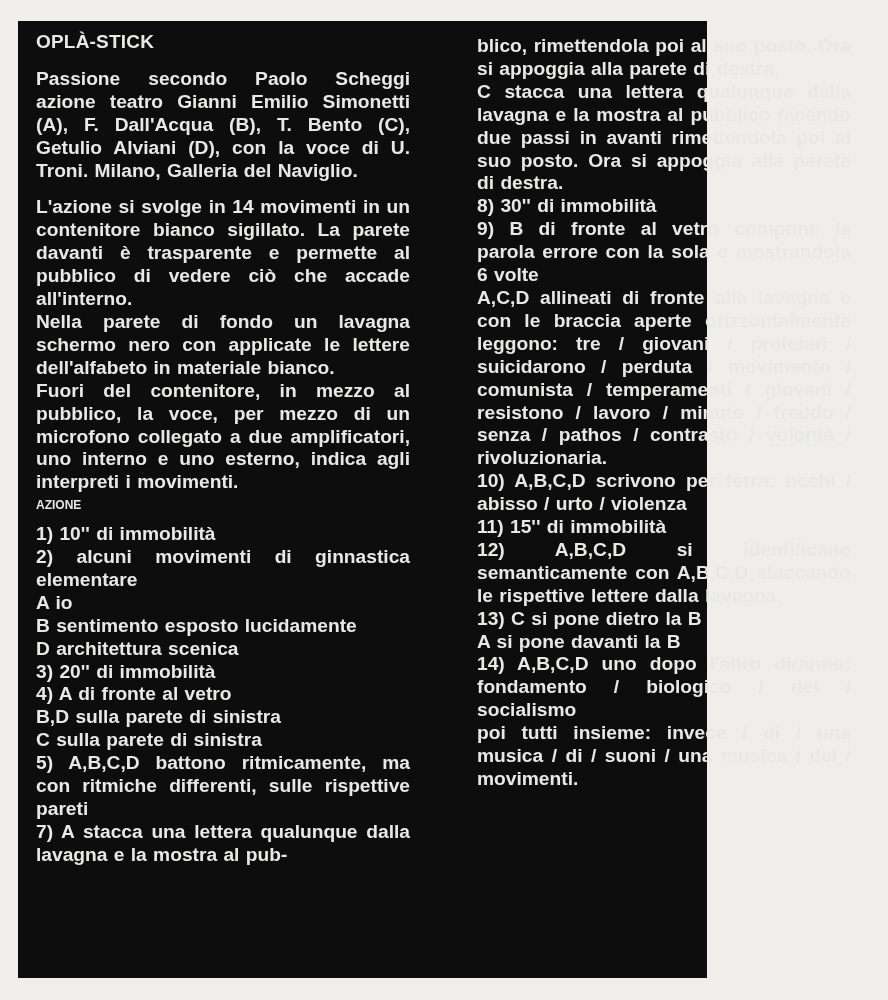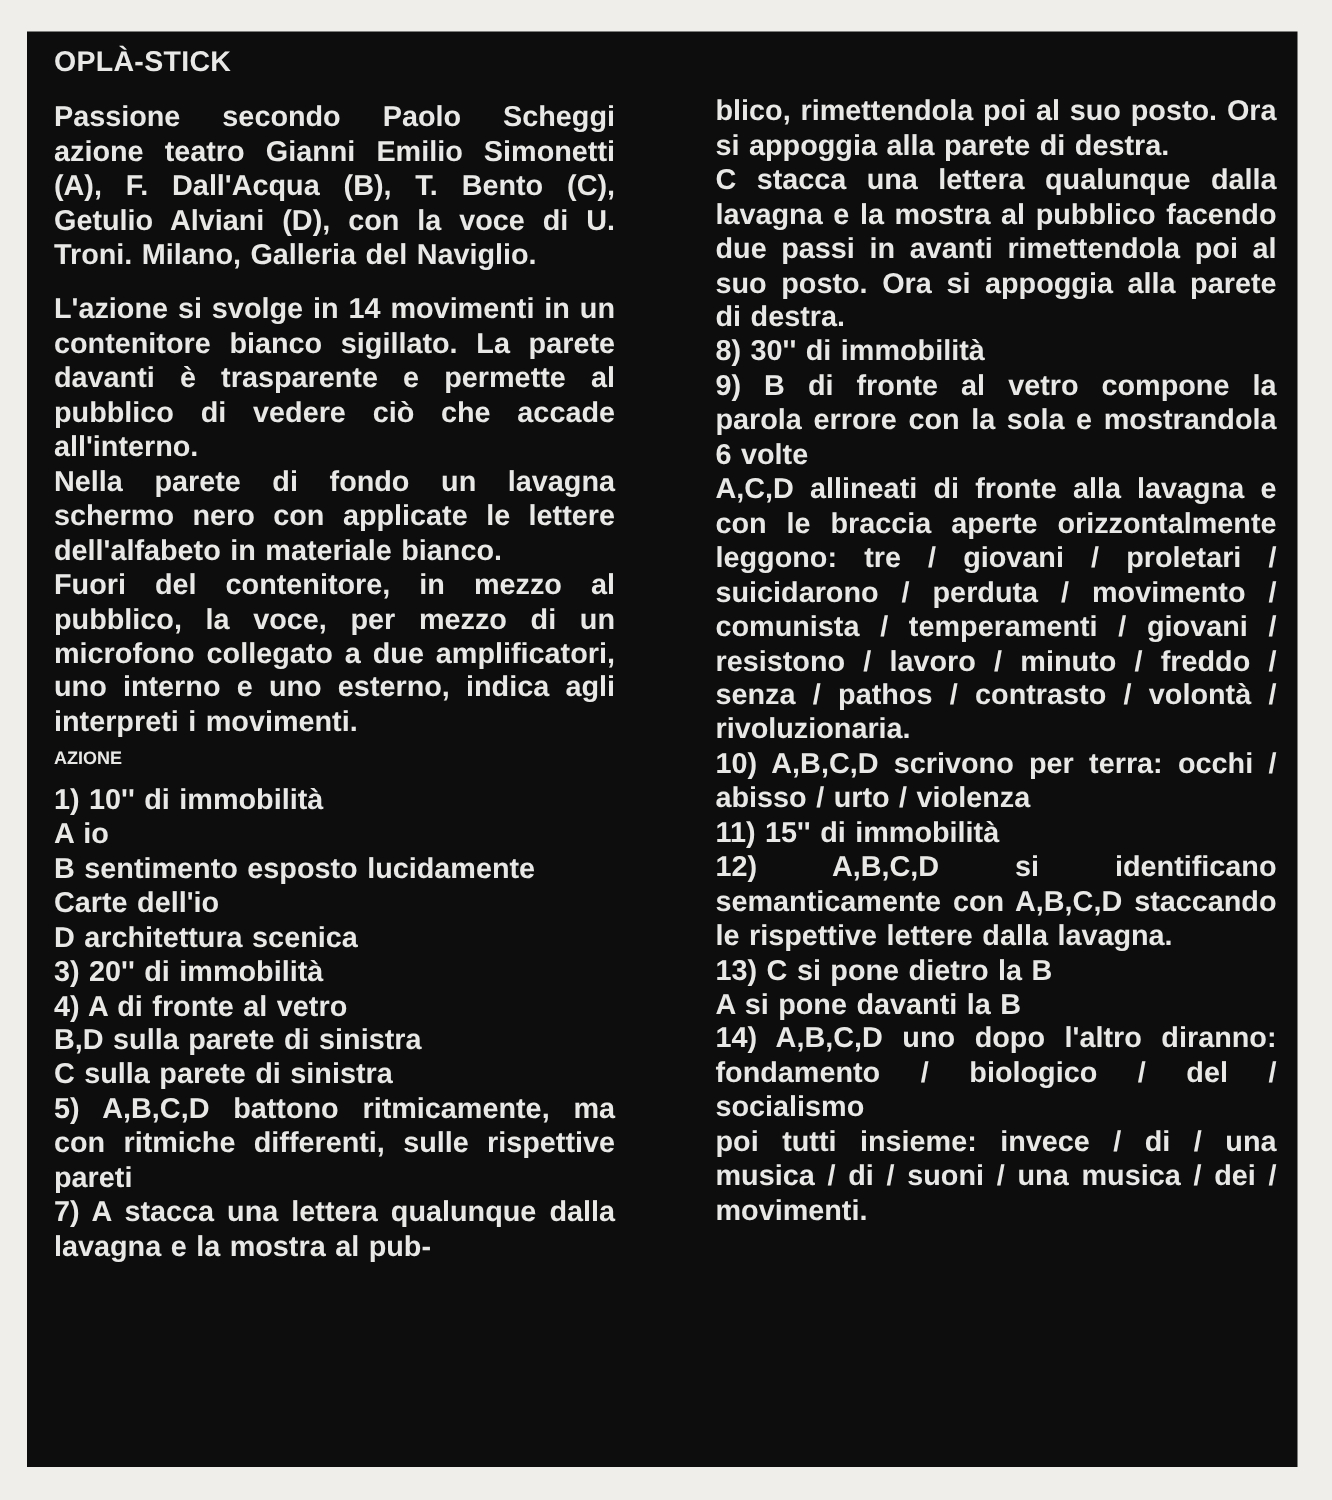--- a/index.html
+++ b/index.html
@@ -7,37 +7,37 @@
       padding: 0;
       width: 888px;
       height: 1000px;
       background: #efeeeb;
       overflow: hidden;
     }
     .panel {
       position: absolute;
       left: 18px;
       top: 21px;
-      width: 847px;
+      width: 689px;
       height: 957px;
       background: #0d0d0d;
       text-decoration: underline;
     }
     .col {
       position: absolute;
       top: 10px;
       width: 374px;
       font-family: "Liberation Sans", sans-serif;
       font-weight: bold;
       color: #e8e8e6;
       font-size: 19.2px;
       line-height: 22.9px;
     }
     .col.left { left: 18px; }
-    .col.right { left: 459px; top: 14px; margin-top: 29px; }
+    .col.right { left: 459px; top: 14px; }
     .title {
       font-size: 19px;
       margin: 0 0 14px 0;
       letter-spacing: 0.2px;
     }
     .heading {
       font-size: 12px;
       margin: 0 0 6px 0;
     }
     .para {
@@ -54,23 +54,23 @@
 <div class="panel">
   <div class="col left">
     <div class="title">OPLÀ-STICK</div>
     <p class="para">Passione secondo Paolo Scheggi azione teatro Gianni Emilio Simonetti (A), F. Dall'Acqua (B), T. Bento (C), Getulio Alviani (D), con la voce di U. Troni. Milano, Galleria del Naviglio.</p>
     <div class="gap"></div>
     <p class="para">L'azione si svolge in 14 movimenti in un contenitore bianco sigillato. La parete davanti è trasparente e permette al pubblico di vedere ciò che accade all'interno.</p>
     <p class="para">Nella parete di fondo un lavagna schermo nero con applicate le lettere dell'alfabeto in materiale bianco.</p>
     <p class="para">Fuori del contenitore, in mezzo al pubblico, la voce, per mezzo di un microfono collegato a due amplificatori, uno interno e uno esterno, indica agli interpreti i movimenti.</p>
     <div class="heading">AZIONE</div>
     <p class="para">1) 10'' di immobilità</p>
+    <p class="para">2) alcuni movimenti di ginnastica elementare</p>
     <p class="para">A io</p>
     <p class="para">B sentimento esposto lucidamente</p>
-    <p class="para">Carte dell'io</p>
     <p class="para">D architettura scenica</p>
     <p class="para">3) 20'' di immobilità</p>
     <p class="para">4) A di fronte al vetro</p>
     <p class="para">B,D sulla parete di sinistra</p>
     <p class="para">C sulla parete di sinistra</p>
     <p class="para">5) A,B,C,D battono ritmicamente, ma con ritmiche differenti, sulle rispettive pareti</p>
     <p class="para">7) A stacca una lettera qualunque dalla lavagna e la mostra al pub-</p>
   </div>
 
   <div class="col right">

